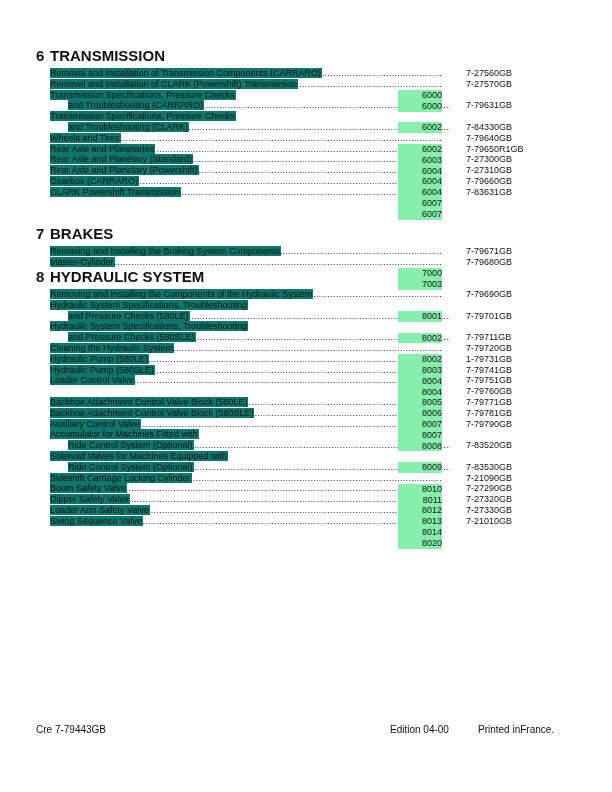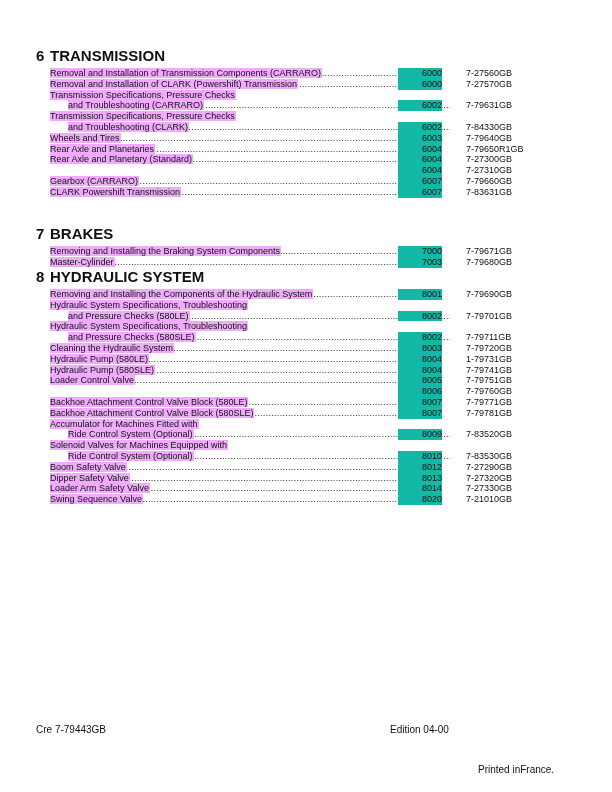--- a/index.html
+++ b/index.html
@@ -4,26 +4,26 @@
 <style>
   html, body { margin: 0; padding: 0; background: #ffffff; }
   body { width: 612px; height: 792px; position: relative; overflow: hidden;
          font-family: "Liberation Sans", sans-serif; color: #111; font-size: 9px; }
   .section { position: absolute; left: 36px; width: 520px; }
   .sec-head { font-weight: bold; font-size: 15px; height: 12px; line-height: 12px; }
   .sec-head .num { display: inline-block; width: 14px; }
   .row { position: relative; height: 10.8px; line-height: 10.8px; white-space: nowrap; }
   .row .title { position: absolute; left: 14px; width: 392px; overflow: hidden; }
   .row .title.indent { left: 24px; width: 382px; margin-left: 8px; }
-  .row .title span.t { background: #f0abfc; padding-right: 1px; position: relative; z-index: 1; }
+  .row .title span.t { background: #0f766e; padding-right: 1px; position: relative; z-index: 1; }
   .row .title.dots::after {
     content: "....................................................................................................................................................................................................................";
     position: absolute; left: 0; top: 0; letter-spacing: 0.3px; z-index: 0; color: #222;
   }
-  .row .page { position: absolute; left: 362px; width: 44px; text-align: right; background: #14b8a6; z-index: 2; }
+  .row .page { position: absolute; left: 362px; width: 44px; text-align: right; background: #86efac; z-index: 2; margin-top: 22px; }
   .row .code { position: absolute; left: 430px; width: 74px; text-align: left; }
   .footer { position: absolute; top: 724px; font-size: 10px; }
 </style>
 </head>
 <body>
 
 <div id="toc">
     <div class="section" style="top: 50px;">
       <div class="sec-head"><span class="num">6</span><span>TRANSMISSION</span></div>
       <div style="height: 6px;"></div>
@@ -77,20 +77,21 @@
       </div>
       <div>
         <div class="row">
           <div class="title dots"><span class="t">Rear Axle and Planetary (Standard)</span></div>
           <div class="page">6004</div>
           <div class="code">7-27300GB</div>
         </div>
       </div>
       <div>
         <div class="row">
+          <div class="title dots"><span class="t">Rear Axle and Planetary (Powershift)</span></div>
           <div class="page">6004</div>
           <div class="code">7-27310GB</div>
         </div>
       </div>
       <div>
         <div class="row">
           <div class="title dots"><span class="t">Gearbox (CARRARO)</span></div>
           <div class="page">6007</div>
           <div class="code">7-79660GB</div>
         </div>
@@ -194,36 +195,50 @@
       </div>
       <div>
         <div class="row">
           <div class="title dots"><span class="t">Backhoe Attachment Control Valve Block (580SLE)</span></div>
           <div class="page">8007</div>
           <div class="code">7-79781GB</div>
         </div>
       </div>
       <div>
         <div class="row">
+          <div class="title dots"><span class="t">Auxiliary Control Valve</span></div>
+          <div class="page">8008</div>
+          <div class="code">7-79790GB</div>
+        </div>
+      </div>
+      <div>
+        <div class="row">
           <div class="title"><span class="t">Accumulator for Machines Fitted with</span></div>
         </div>
         <div class="row">
           <div class="title indent dots"><span class="t">Ride Control System (Optional)</span></div>
           <div class="page">8009</div>
           <div class="code">7-83520GB</div>
         </div>
       </div>
       <div>
         <div class="row">
           <div class="title"><span class="t">Solenoid Valves for Machines Equipped with</span></div>
         </div>
         <div class="row">
           <div class="title indent dots"><span class="t">Ride Control System (Optional)</span></div>
           <div class="page">8010</div>
           <div class="code">7-83530GB</div>
+        </div>
+      </div>
+      <div>
+        <div class="row">
+          <div class="title dots"><span class="t">Sideshift Carriage Locking Cylinder</span></div>
+          <div class="page">8011</div>
+          <div class="code">7-21090GB</div>
         </div>
       </div>
       <div>
         <div class="row">
           <div class="title dots"><span class="t">Boom Safety Valve</span></div>
           <div class="page">8012</div>
           <div class="code">7-27290GB</div>
         </div>
       </div>
       <div>
@@ -245,13 +260,13 @@
           <div class="title dots"><span class="t">Swing Sequence Valve</span></div>
           <div class="page">8020</div>
           <div class="code">7-21010GB</div>
         </div>
       </div>
     </div>
   </div>
 
 <div class="footer" style="left:36px;">Cre  7-79443GB</div>
 <div class="footer" style="left:390px;">Edition 04-00</div>
-<div class="footer" style="left:478px;margin-top:40px;">Printed inFrance.</div>
+<div class="footer" style="left:478px;">Printed inFrance.</div>
 
 </body></html>

